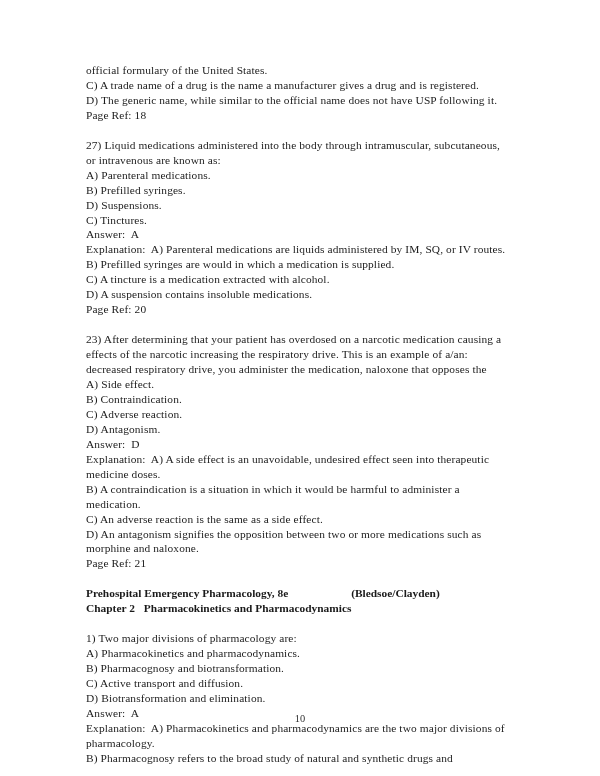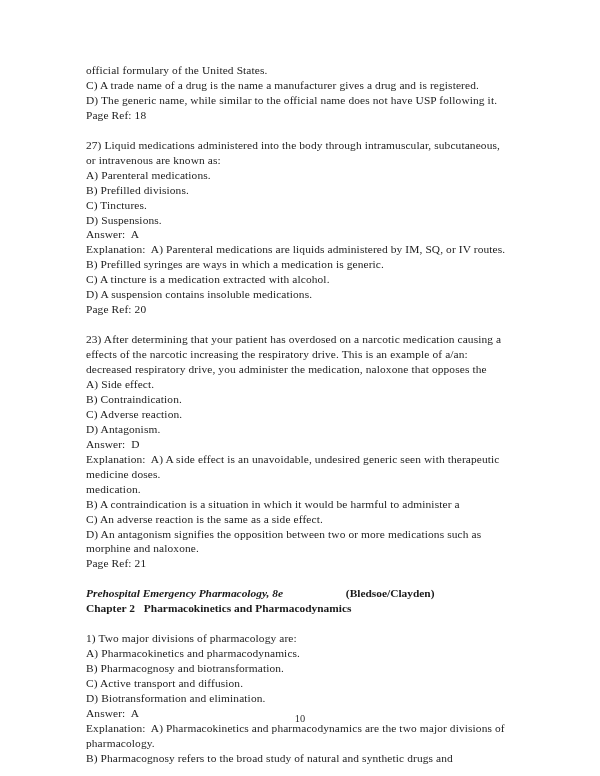--- a/index.html
+++ b/index.html
@@ -45,21 +45,20 @@
   }
   .gap {
     height: 14.95px;
   }
   .heading-line {
     font-size: 11.4px;
     line-height: 14.95px;
     font-weight: bold;
   }
   .heading-title {
-    font-style: italic;
     font-weight: bold;
   }
   .heading-authors {
     font-style: normal;
     font-weight: bold;
     margin-left: 30px;
   }
   .chapter-sep {
     display: inline-block;
     width: 9px;
@@ -89,46 +88,46 @@
       <div class="line">D) The generic name, while similar to the official name does not have USP following it.</div>
       <div class="line">Page Ref: 18</div>
     </div>
 
     <div class="gap"></div>
 
     <div class="block">
       <div class="line">27) Liquid medications administered into the body through intramuscular, subcutaneous,</div>
       <div class="line">or intravenous are known as:</div>
       <div class="line">A) Parenteral medications.</div>
-      <div class="line">B) Prefilled divisions.</div>
+      <div class="line">B) Prefilled syringes.</div>
+      <div class="line">D) Suspensions.</div>
       <div class="line">C) Tinctures.</div>
-      <div class="line">D) Suspensions.</div>
       <div class="line">Answer:  A</div>
       <div class="line">Explanation:  A) Parenteral medications are liquids administered by IM, SQ, or IV routes.</div>
-      <div class="line">B) Prefilled syringes are ways in which a medication is generic.</div>
+      <div class="line">B) Prefilled syringes are would in which a medication is supplied.</div>
       <div class="line">C) A tincture is a medication extracted with alcohol.</div>
       <div class="line">D) A suspension contains insoluble medications.</div>
       <div class="line">Page Ref: 20</div>
     </div>
 
     <div class="gap"></div>
 
     <div class="block">
       <div class="line">23) After determining that your patient has overdosed on a narcotic medication causing a</div>
       <div class="line">effects of the narcotic increasing the respiratory drive. This is an example of a/an:</div>
       <div class="line">decreased respiratory drive, you administer the medication, naloxone that opposes the</div>
       <div class="line">A) Side effect.</div>
       <div class="line">B) Contraindication.</div>
       <div class="line">C) Adverse reaction.</div>
       <div class="line">D) Antagonism.</div>
       <div class="line">Answer:  D</div>
-      <div class="line">Explanation:  A) A side effect is an unavoidable, undesired generic seen with therapeutic</div>
+      <div class="line">Explanation:  A) A side effect is an unavoidable, undesired effect seen into therapeutic</div>
       <div class="line">medicine doses.</div>
+      <div class="line">B) A contraindication is a situation in which it would be harmful to administer a</div>
       <div class="line">medication.</div>
-      <div class="line">B) A contraindication is a situation in which it would be harmful to administer a</div>
       <div class="line">C) An adverse reaction is the same as a side effect.</div>
       <div class="line">D) An antagonism signifies the opposition between two or more medications such as</div>
       <div class="line">morphine and naloxone.</div>
       <div class="line">Page Ref: 21</div>
     </div>
 
     <div class="gap"></div>
 
     <div class="block">
       <div class="heading-line"><span class="heading-title">Prehospital Emergency Pharmacology, 8e</span><span class="heading-authors"> </span><span class="heading-authors">(Bledsoe/Clayden)</span></div>

